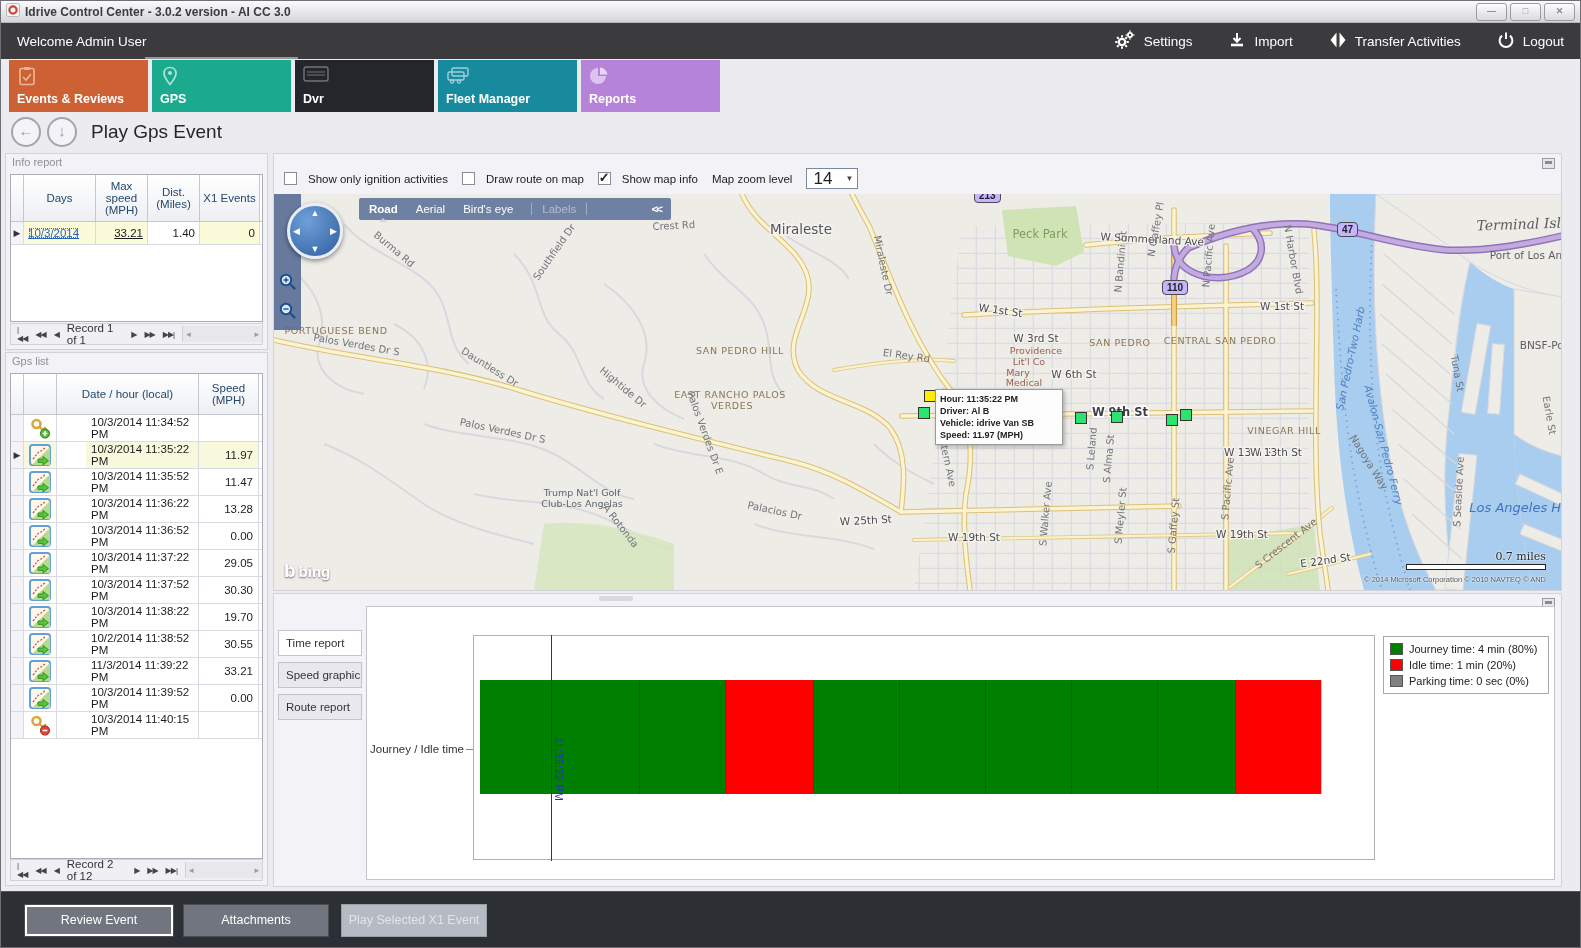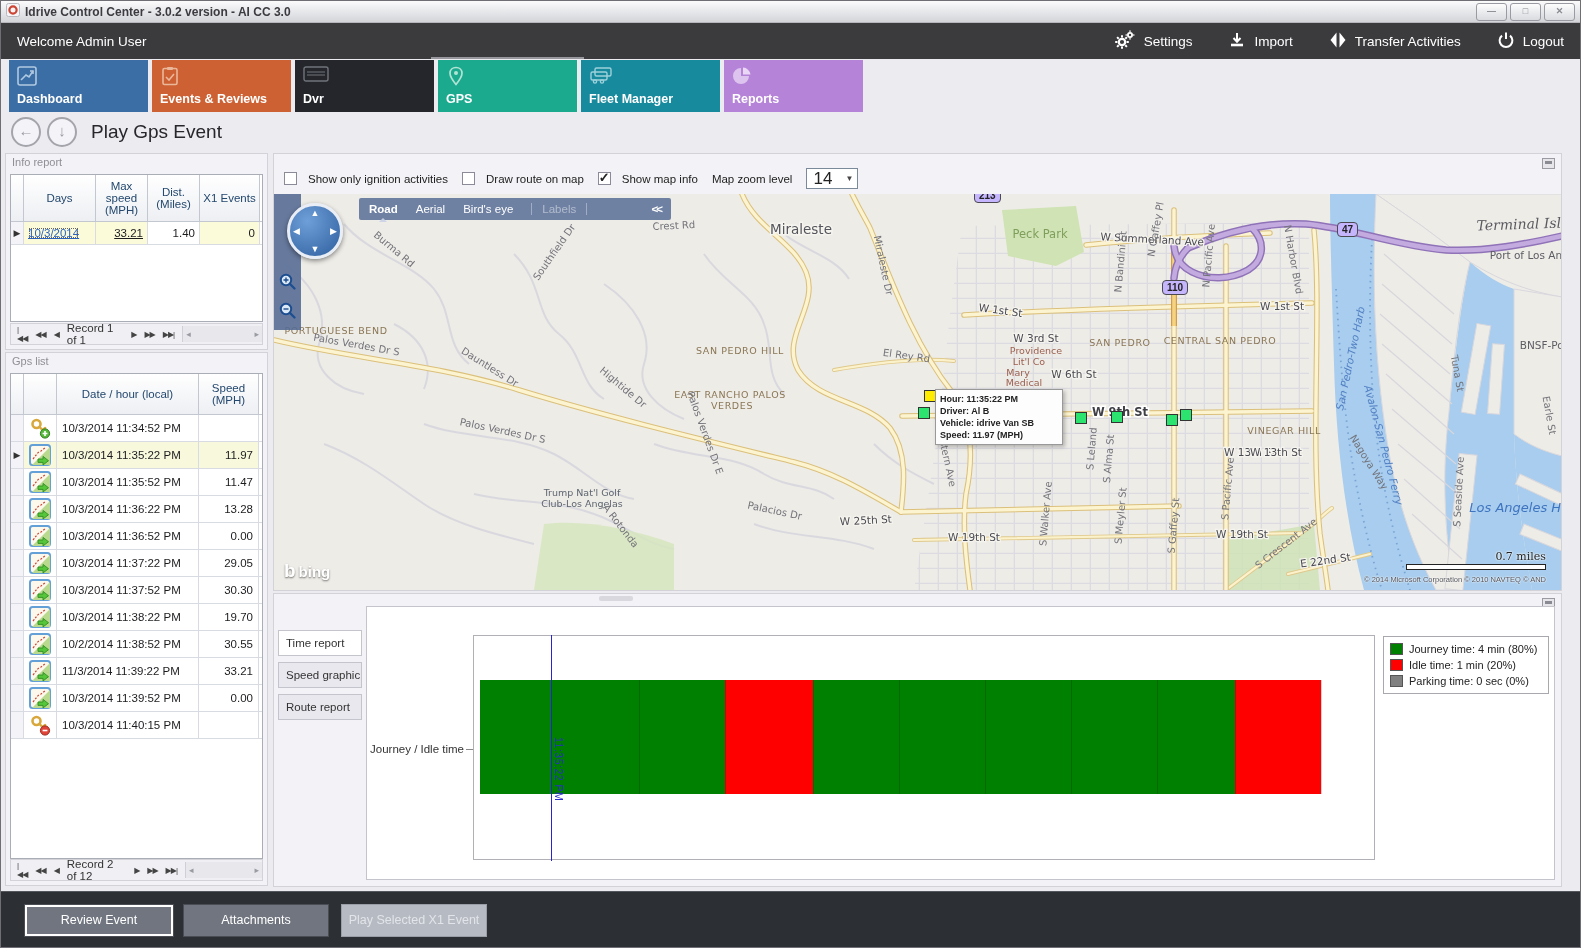--- a/index.html
+++ b/index.html
@@ -41,21 +41,21 @@
   .day-link{color:#2a63c0;text-decoration:underline;outline:1px dotted #666;outline-offset:-2px;}
   .spd-link{text-decoration:underline;}
   .rec-nav{position:absolute;left:4px;right:4px;height:22px;background:#f0eff4;border:1px solid #d2d2d8;display:flex;align-items:center;font-size:11.5px;color:#333;padding-left:6px;box-sizing:border-box;gap:8px;}
   .nav-a{font-size:8px;letter-spacing:-1px;color:#444;}
   .mini-scroll{margin-left:auto;width:96px;height:16px;background:#e7e7ec;border-left:1px solid #cdd0d6;display:flex;justify-content:space-between;align-items:center;color:#9a9aa2;font-size:9px;padding:0 3px;box-sizing:border-box;}
   
   .g-row{display:grid;grid-template-columns:13px 33px 142px 60px;border-bottom:1px solid #d8dce2;height:26px;font-size:11.5px;color:#1c1c1f;}
   .g-row>div{border-right:1px solid #d8dce2;display:flex;align-items:center;box-sizing:border-box;}
   .g-ind{background:#f4f3f7;font-size:9px;justify-content:center;color:#333;}
   .g-icon{justify-content:center;}
-  .g-date{padding-left:5px;}
+  .g-date{padding-left:5px;margin-left:29px;}
   .g-speed{justify-content:flex-end;padding-right:5px;}
   .g-row.sel .g-date,.g-row.sel .g-speed,.g-row.sel .g-icon{background:#f8f8dc;}
   
   .map-toolbar{position:absolute;top:0;left:0;right:0;height:40px;}
   .map-checks{position:absolute;left:10px;bottom:5px;display:flex;align-items:center;gap:14px;font-size:11.5px;color:#222;}
   .cb-item{display:flex;align-items:center;gap:11px;}
   .cb{width:13px;height:13px;border:1px solid #8a8a99;background:#fff;position:relative;box-sizing:border-box;}
   .cb.checked::after{content:"✓";position:absolute;left:0px;top:-3px;font-size:13px;font-weight:bold;color:#222;}
   .zoom-select{width:52px;height:21px;border:1px solid #7a8a9a;background:#fff;display:flex;align-items:center;font-size:17px;padding-left:6px;box-sizing:border-box;position:relative;}
   .zoom-select::after{content:"▼";position:absolute;right:4px;top:5px;font-size:8px;color:#444;}
@@ -170,49 +170,41 @@
         <span><svg width="18" height="18" viewBox="0 0 18 18" fill="none" stroke="#fff" stroke-width="2">
               <path d="M9,1.5 v6.5"></path>
               <path d="M5,4.6 A6.4,6.4 0 1,0 13,4.6"></path>
             </svg></span>
         <span>Logout</span>
       </div>
     </div>
   </div>
 
   <div class="nav-tabs">
-    <div class="nav-tab" style="background: rgb(58, 110, 165);">
-      <span class="t-icon"><svg width="20" height="20" viewBox="0 0 20 20" fill="none" stroke="#cfe0ef" stroke-width="1.6">
-            <rect x="1" y="1" width="18" height="18" rx="2"></rect>
-            <path d="M4,14 L9,9 L12,11 L16,5"></path>
-            <path d="M13,5 h3 v3"></path>
-          </svg></span>
-      <span class="t-label">Dashboard</span>
-    </div>
     <div class="nav-tab" style="background: rgb(205, 97, 51);">
       <span class="t-icon"><svg width="20" height="20" viewBox="0 0 20 20" fill="none" stroke="#f2cdb4" stroke-width="1.6">
             <rect x="3" y="2.5" width="14" height="16" rx="1.5"></rect>
             <rect x="7" y="1" width="6" height="3" rx="1" fill="#f2cdb4" stroke="none"></rect>
             <path d="M6,11 l3,3 5,-6"></path>
           </svg></span>
       <span class="t-label">Events &amp; Reviews</span>
     </div>
+    <div class="nav-tab selected" style="background: rgb(28, 170, 142);">
+      <span class="t-icon"><svg width="20" height="20" viewBox="0 0 20 20">
+            <path d="M10,1.5 C6.5,1.5 4,4 4,7.2 C4,11 10,18.5 10,18.5 C10,18.5 16,11 16,7.2 C16,4 13.5,1.5 10,1.5 Z" fill="none" stroke="#d7f2e8" stroke-width="1.7"></path>
+            <circle cx="10" cy="7" r="2" fill="#d7f2e8"></circle>
+          </svg></span>
+      <span class="t-label">GPS</span>
+    </div>
     <div class="nav-tab" style="background: rgb(36, 38, 43);">
       <span class="t-icon"><svg width="26" height="16" viewBox="0 0 26 16" fill="none" stroke="#84888f" stroke-width="1.4">
             <rect x="1" y="1" width="24" height="14" rx="2"></rect>
             <path d="M4,6 h18 M4,9 h18" stroke-width="1"></path>
           </svg></span>
       <span class="t-label">Dvr</span>
-    </div>
-    <div class="nav-tab selected" style="background: rgb(28, 170, 142);">
-      <span class="t-icon"><svg width="20" height="20" viewBox="0 0 20 20">
-            <path d="M10,1.5 C6.5,1.5 4,4 4,7.2 C4,11 10,18.5 10,18.5 C10,18.5 16,11 16,7.2 C16,4 13.5,1.5 10,1.5 Z" fill="none" stroke="#d7f2e8" stroke-width="1.7"></path>
-            <circle cx="10" cy="7" r="2" fill="#d7f2e8"></circle>
-          </svg></span>
-      <span class="t-label">GPS</span>
     </div>
     <div class="nav-tab" style="background: rgb(23, 138, 158);">
       <span class="t-icon"><svg width="24" height="18" viewBox="0 0 24 18" fill="none" stroke="#bfe3ea" stroke-width="1.4">
             <rect x="6" y="2" width="16" height="8" rx="1.5"></rect>
             <rect x="2" y="6" width="16" height="8" rx="1.5"></rect>
             <circle cx="6" cy="15.5" r="1.6"></circle>
             <circle cx="13" cy="15.5" r="1.6"></circle>
           </svg></span>
       <span class="t-label">Fleet Manager</span>
     </div>

